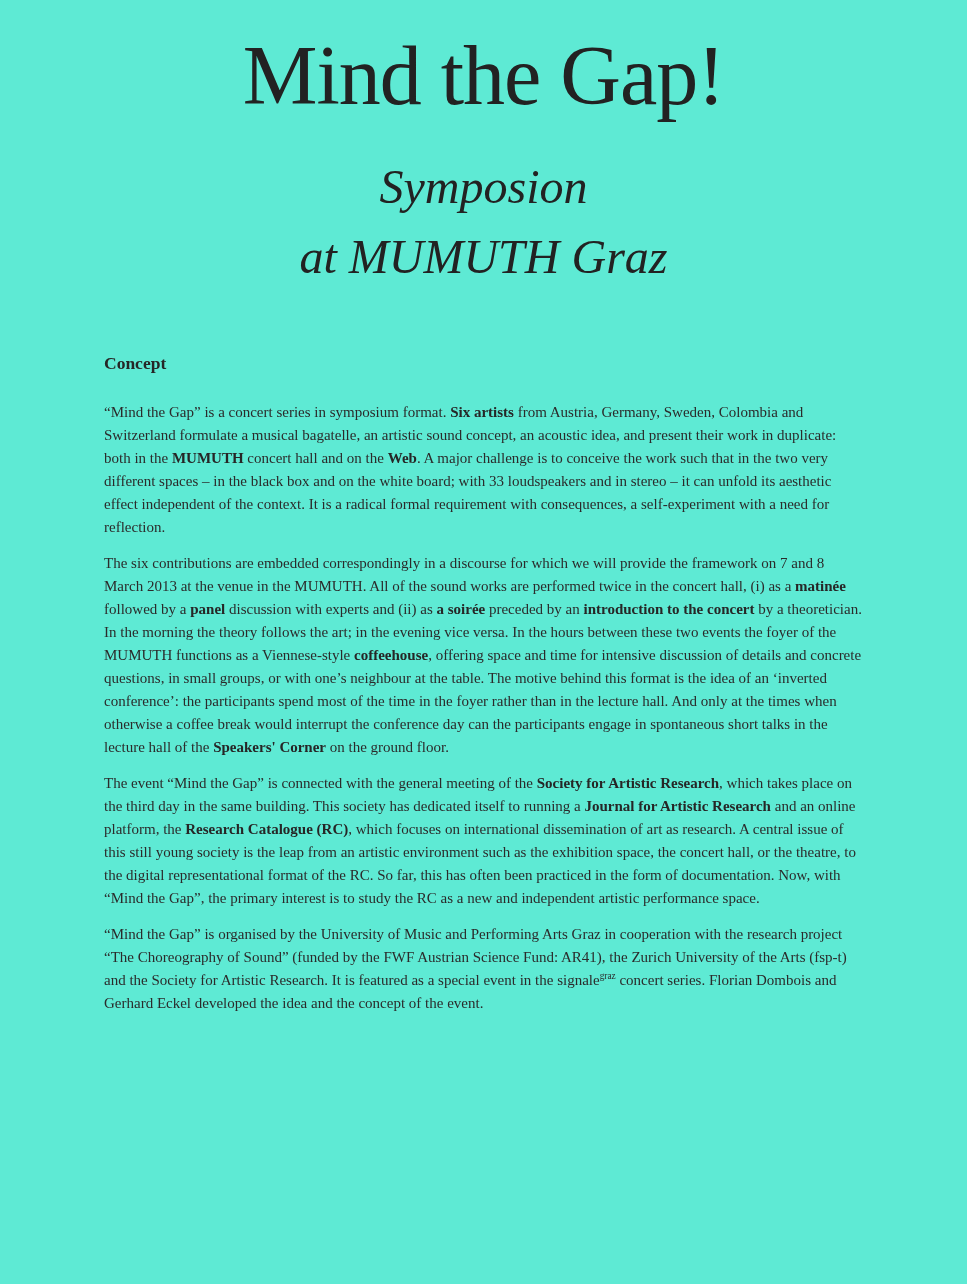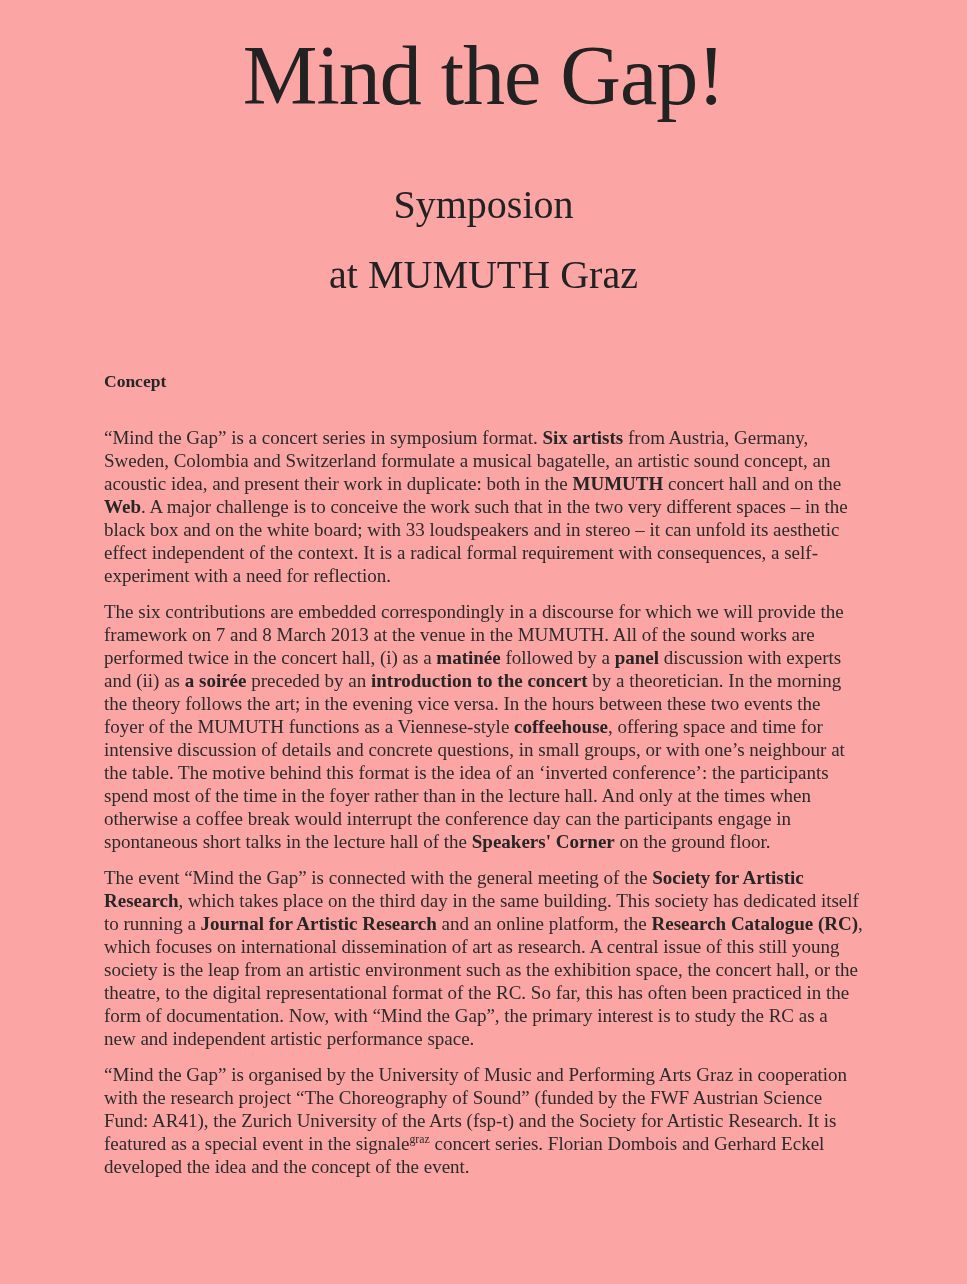--- a/index.html
+++ b/index.html
@@ -5,57 +5,58 @@
   html, body {
     margin: 0;
     padding: 0;
     background: #ffffff;
   }
   .page {
     position: relative;
     width: 967px;
     min-height: 1284px;
     margin: 0 auto;
-    background: #fca5a5;
+    background: #5eead4;
     color: #2b2b2b;
     font-family: "Liberation Serif", serif;
     overflow: hidden;
   }
   .doc-title {
     margin: 0;
     padding-top: 26px;
     font-size: 84px;
     line-height: 100px;
     font-weight: 400;
     text-align: center;
     color: #222222;
     letter-spacing: -1px;
   }
   .doc-subtitle {
-    margin-top: 44px;
+    margin-top: 26px;
     text-align: center;
-    font-size: 40px;
+    font-size: 48px;
     line-height: 70px;
     font-weight: 400;
     color: #222222;
+    font-style: italic;
   }
   .doc-body {
     margin: 60px 102px 0 104px;
     width: 760px;
   }
   .section-heading {
-    margin: 0 0 33px 0;
+    margin: 0 0 26px 0;
     font-size: 17.5px;
     line-height: 23px;
     font-weight: 700;
     color: #262626;
   }
   .para {
     margin: 0 0 13px 0;
-    font-size: 19px;
+    font-size: 15px;
     line-height: 23px;
     text-align: left;
     hyphens: auto;
     -webkit-hyphens: auto;
     color: #2b2b2b;
   }
   .para strong {
     font-weight: 700;
     color: #262626;
   }

